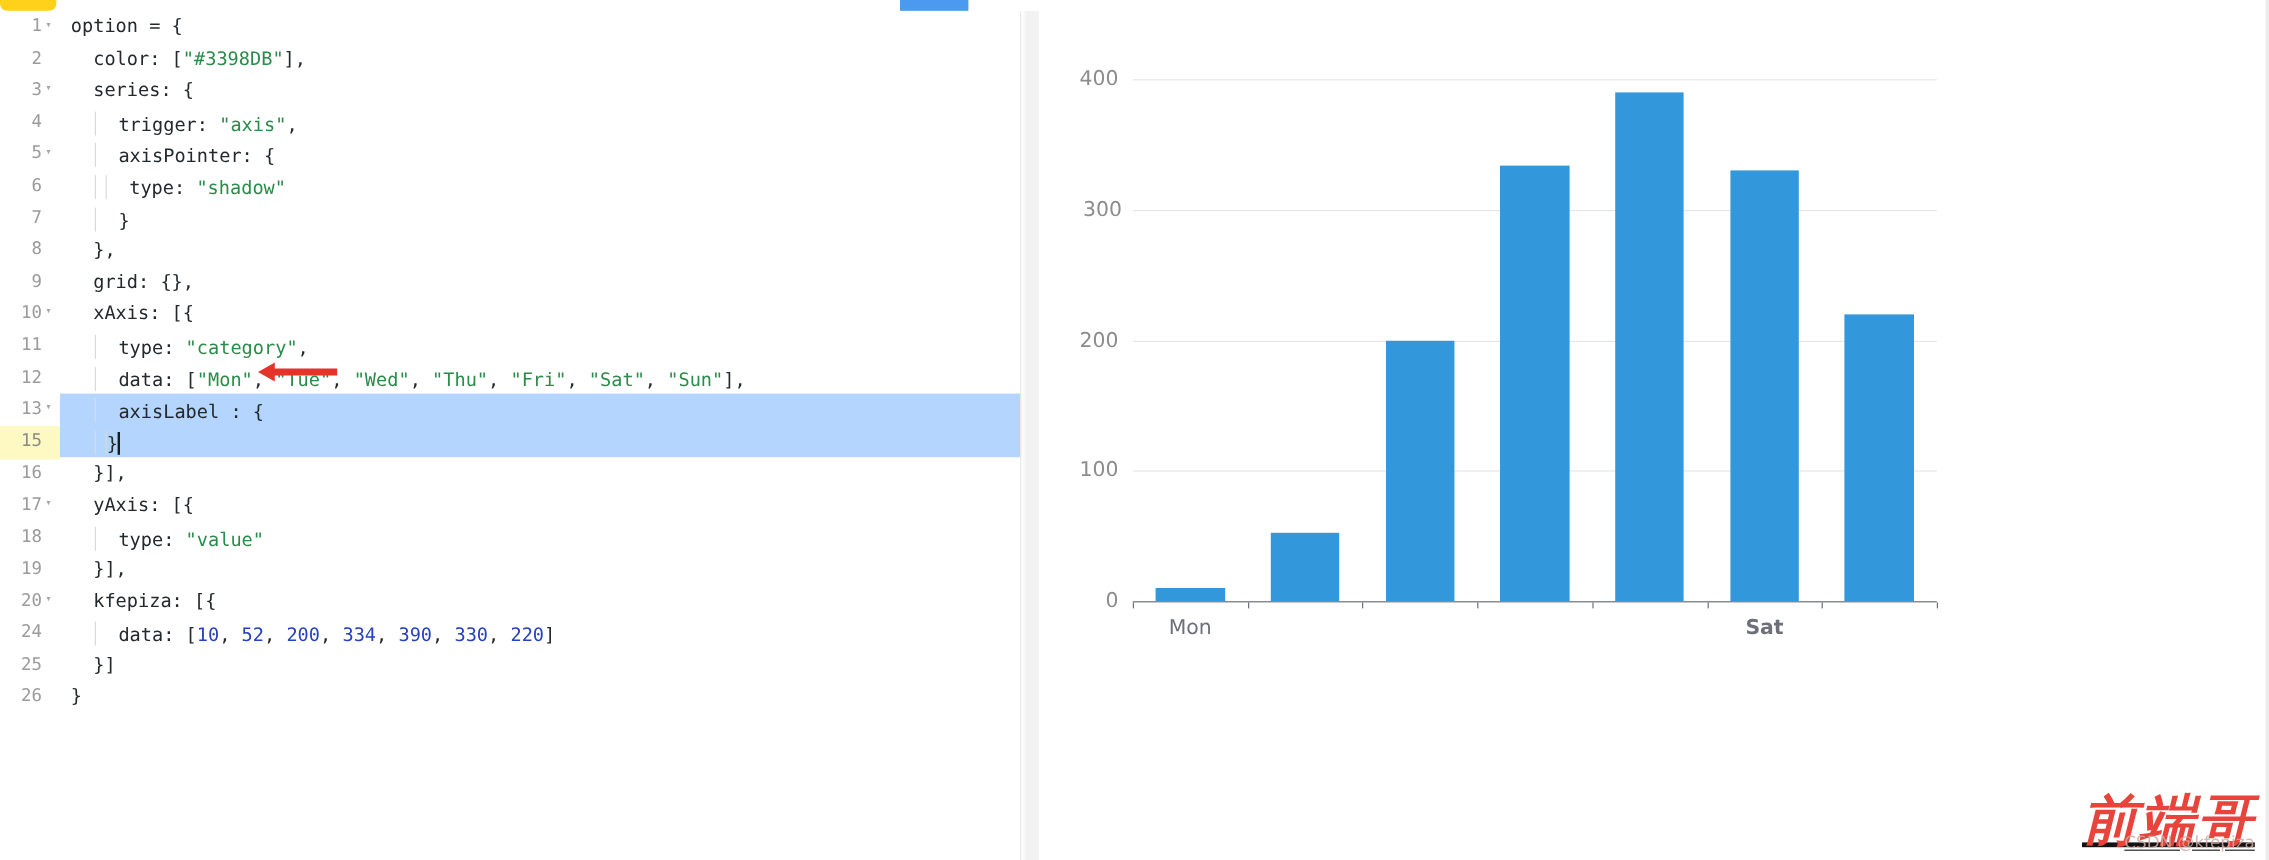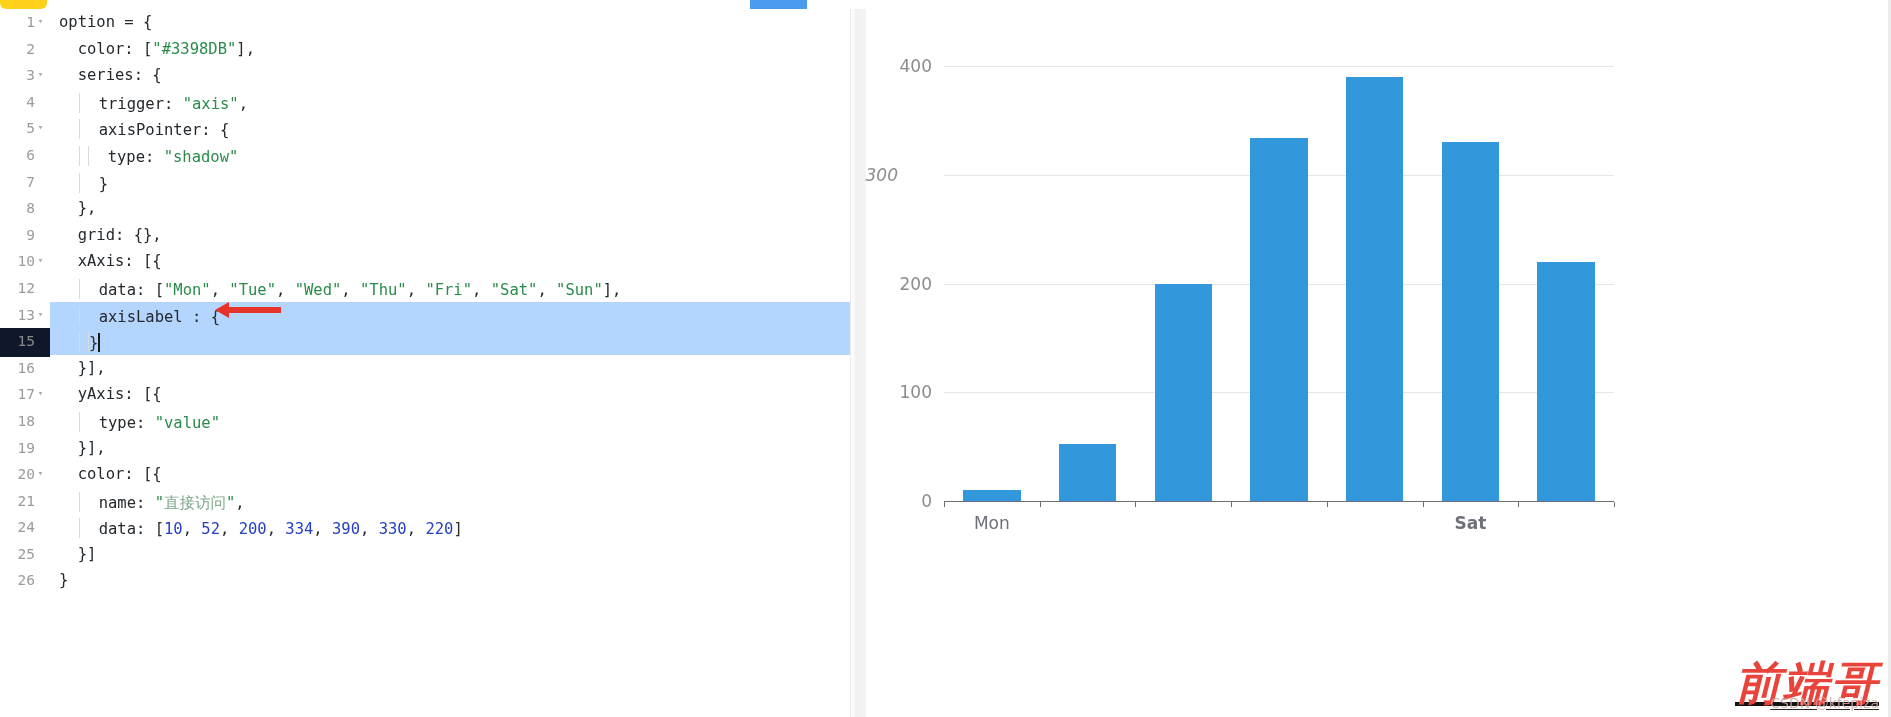--- a/index.html
+++ b/index.html
@@ -83,21 +83,21 @@
     padding-right: 4px;
     color: #9b9b9b;
     font-size: 14.5px;
     line-height: 26.6px;
     user-select: none;
     position: relative;
     z-index: 2;
     background: transparent;
   }
   .gutter.cur {
-    background: #0f172a;
+    background: #fef9c3;
     color: #8a8a8a;
   }
   .fold {
     display: inline-block;
     width: 11px;
     text-align: center;
     color: #a8a8a8;
     font-size: 9px;
     position: relative;
     top: -3px;
@@ -281,20 +281,24 @@
         </div>
         <div class="code-line">
           <div class="gutter"><span>9</span><span class="fold empty">▾</span></div>
           <div class="code-text"><span>&nbsp;&nbsp;</span><span class="tok-plain">grid: {},</span></div>
         </div>
         <div class="code-line">
           <div class="gutter"><span>10</span><span class="fold">▾</span></div>
           <div class="code-text"><span>&nbsp;&nbsp;</span><span class="tok-plain">xAxis: [{</span></div>
         </div>
         <div class="code-line">
+          <div class="gutter"><span>11</span><span class="fold empty">▾</span></div>
+          <div class="code-text"><span class="indent-guide" style="margin-left: 20px;"></span><span>&nbsp;&nbsp;</span><span class="tok-plain">type: </span><span class="tok-str">"category"</span><span class="tok-plain">,</span></div>
+        </div>
+        <div class="code-line">
           <div class="gutter"><span>12</span><span class="fold empty">▾</span></div>
           <div class="code-text"><span class="indent-guide" style="margin-left: 20px;"></span><span>&nbsp;&nbsp;</span><span class="tok-plain">data: [</span><span class="tok-str">"Mon"</span><span class="tok-plain">, </span><span class="tok-str">"Tue"</span><span class="tok-plain">, </span><span class="tok-str">"Wed"</span><span class="tok-plain">, </span><span class="tok-str">"Thu"</span><span class="tok-plain">, </span><span class="tok-str">"Fri"</span><span class="tok-plain">, </span><span class="tok-str">"Sat"</span><span class="tok-plain">, </span><span class="tok-str">"Sun"</span><span class="tok-plain">],</span></div>
         </div>
         <div class="code-line sel-row">
           <div class="gutter"><span>13</span><span class="fold">▾</span></div>
           <div class="code-text"><span class="indent-guide" style="margin-left: 20px;"></span><span>&nbsp;&nbsp;</span><span class="tok-plain">axisLabel : {</span></div>
         </div>
         <div class="code-line sel-row sel-partial">
           <div class="gutter cur"><span>15</span><span class="fold empty">▾</span></div>
           <div class="code-text"><span class="indent-guide" style="margin-left: 20px;"></span><span class="indent-guide" style="margin-left: 8px;"></span><span></span><span class="tok-plain">}</span><span class="caret"></span></div>
@@ -310,25 +314,21 @@
         <div class="code-line">
           <div class="gutter"><span>18</span><span class="fold empty">▾</span></div>
           <div class="code-text"><span class="indent-guide" style="margin-left: 20px;"></span><span>&nbsp;&nbsp;</span><span class="tok-plain">type: </span><span class="tok-str">"value"</span></div>
         </div>
         <div class="code-line">
           <div class="gutter"><span>19</span><span class="fold empty">▾</span></div>
           <div class="code-text"><span>&nbsp;&nbsp;</span><span class="tok-plain">}],</span></div>
         </div>
         <div class="code-line">
           <div class="gutter"><span>20</span><span class="fold">▾</span></div>
-          <div class="code-text"><span>&nbsp;&nbsp;</span><span class="tok-plain">color: [{</span></div>
-        </div>
-        <div class="code-line">
-          <div class="gutter"><span>21</span><span class="fold empty">▾</span></div>
-          <div class="code-text"><span class="indent-guide" style="margin-left: 20px;"></span><span>&nbsp;&nbsp;</span><span class="tok-plain">name: </span><span class="tok-str"><span class="">"</span><span class="tok-cjk">直接访问</span><span class="">"</span></span><span class="tok-plain">,</span></div>
+          <div class="code-text"><span>&nbsp;&nbsp;</span><span class="tok-plain">kfepiza: [{</span></div>
         </div>
         <div class="code-line">
           <div class="gutter"><span>24</span><span class="fold empty">▾</span></div>
           <div class="code-text"><span class="indent-guide" style="margin-left: 20px;"></span><span>&nbsp;&nbsp;</span><span class="tok-plain">data: [</span><span class="tok-num">10</span><span class="tok-plain">, </span><span class="tok-num">52</span><span class="tok-plain">, </span><span class="tok-num">200</span><span class="tok-plain">, </span><span class="tok-num">334</span><span class="tok-plain">, </span><span class="tok-num">390</span><span class="tok-plain">, </span><span class="tok-num">330</span><span class="tok-plain">, </span><span class="tok-num">220</span><span class="tok-plain">]</span></div>
         </div>
         <div class="code-line">
           <div class="gutter"><span>25</span><span class="fold empty">▾</span></div>
           <div class="code-text"><span>&nbsp;&nbsp;</span><span class="tok-plain">}]</span></div>
         </div>
         <div class="code-line">
@@ -345,21 +345,21 @@
   </div>
 
   <div class="chart-pane">
     <div class="chart-canvas" id="chart-canvas">
         <div class="y-label" style="top: 501px; right: 959px;">0</div>
         <div class="grid-line" style="left: 78px; width: 670px; top: 392.25px;"></div>
         <div class="y-label" style="top: 392.25px; right: 959px;">100</div>
         <div class="grid-line" style="left: 78px; width: 670px; top: 283.5px;"></div>
         <div class="y-label" style="top: 283.5px; right: 959px;">200</div>
         <div class="grid-line" style="left: 78px; width: 670px; top: 174.75px;"></div>
-        <div class="y-label" style="top: 174.75px; right: 993px; font-style: italic;">300</div>
+        <div class="y-label" style="top: 174.75px; right: 956px;">300</div>
         <div class="grid-line" style="left: 78px; width: 670px; top: 66px;"></div>
         <div class="y-label" style="top: 66px; right: 959px;">400</div>
         <div class="axis-line" style="left: 78px; width: 670px; top: 501px;"></div>
         <div class="bar" style="left: 97.1429px; width: 57.4286px; height: 10.875px; bottom: 216px; background: rgb(51, 152, 219);"></div>
         <div class="bar" style="left: 192.857px; width: 57.4286px; height: 56.55px; bottom: 216px; background: rgb(51, 152, 219);"></div>
         <div class="bar" style="left: 288.571px; width: 57.4286px; height: 217.5px; bottom: 216px; background: rgb(51, 152, 219);"></div>
         <div class="bar" style="left: 384.286px; width: 57.4286px; height: 363.225px; bottom: 216px; background: rgb(51, 152, 219);"></div>
         <div class="bar" style="left: 480px; width: 57.4286px; height: 424.125px; bottom: 216px; background: rgb(51, 152, 219);"></div>
         <div class="bar" style="left: 575.714px; width: 57.4286px; height: 358.875px; bottom: 216px; background: rgb(51, 152, 219);"></div>
         <div class="bar" style="left: 671.429px; width: 57.4286px; height: 239.25px; bottom: 216px; background: rgb(51, 152, 219);"></div>

